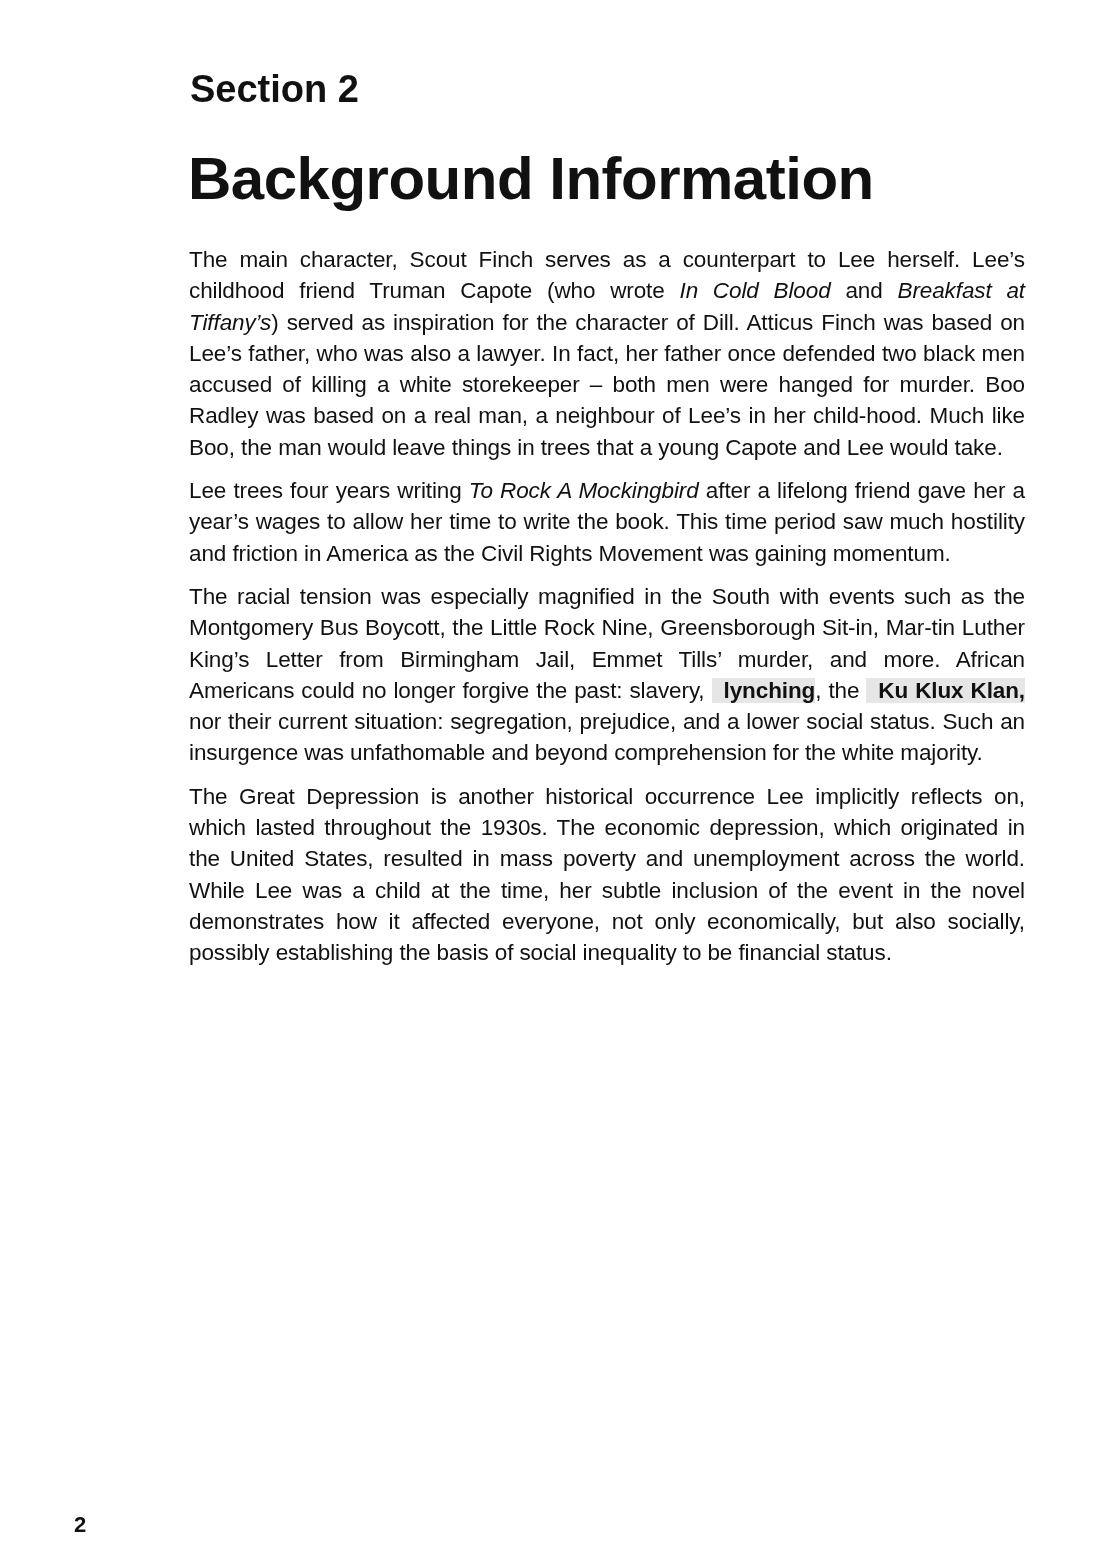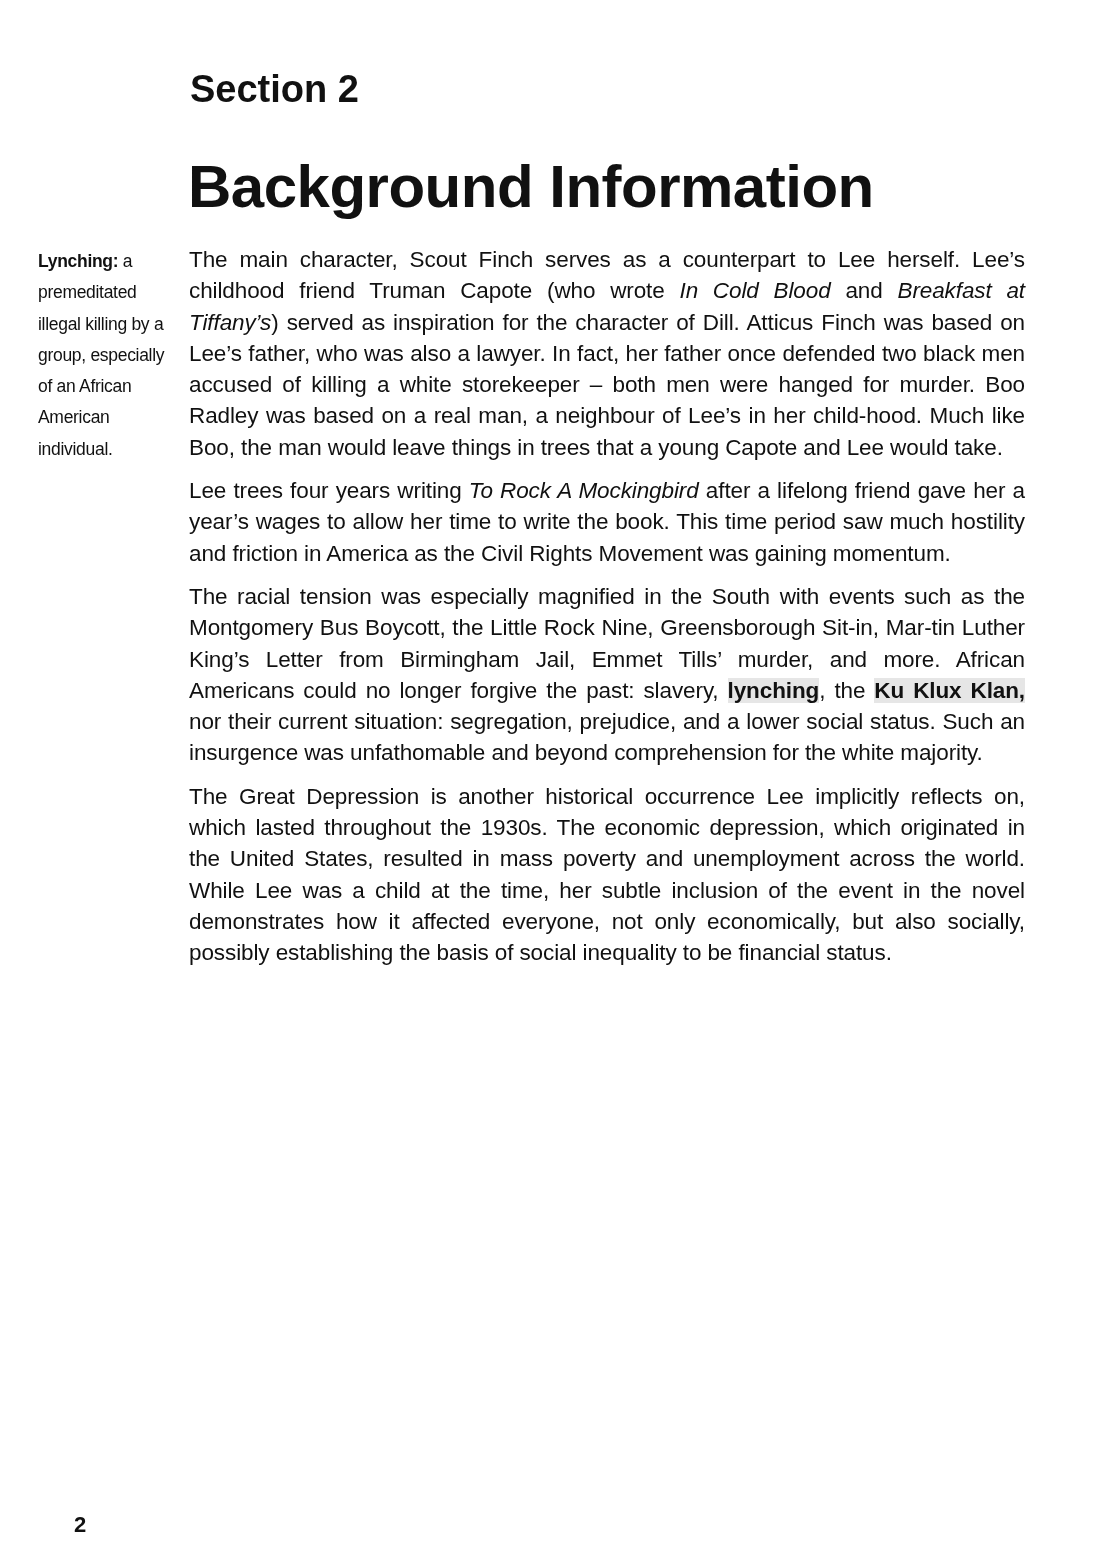--- a/index.html
+++ b/index.html
@@ -1,38 +1,35 @@
 <!DOCTYPE html>
 <html><head>
 <meta charset="utf-8">
 <style>
   html, body { margin: 0; padding: 0; background: #ffffff; }
   body { width: 1100px; height: 1560px; position: relative; overflow: hidden;
          font-family: "Liberation Sans", sans-serif; color: #111111; }
   .section-label { position: absolute; left: 190px; top: 68px; font-size: 38px; font-weight: bold; margin: 0; text-align: center; }
-  .page-title { position: absolute; left: 188px; top: 152px; font-size: 60px; font-weight: bold; margin: 0; letter-spacing: -0.5px; }
+  .page-title { position: absolute; left: 188px; top: 144px; font-size: 60px; font-weight: bold; margin: 0; letter-spacing: -0.5px; }
   .sidebar { position: absolute; left: 38px; top: 246px; width: 135px; font-size: 17.5px; line-height: 31.3px; letter-spacing: -0.3px; }
   .sidebar p { margin: 0 0 10px 0; }
   .sidebar .term { font-weight: bold; }
   .main { position: absolute; left: 189px; top: 244px; width: 836px; font-size: 22.5px; line-height: 31.3px; text-align: justify; letter-spacing: -0.1px; }
   .main p { margin: 0 0 12px 0; }
-  .hl { background: #e6e6e6; font-weight: bold; }
+  .hl { background: #e6e6e6; font-weight: bold; padding-left: 12px; }
   .page-number { position: absolute; left: 74px; top: 1512px; font-size: 22px; font-weight: bold; }
   .copyright { position: absolute; left: 350px; top: 1560px; font-size: 17px; letter-spacing: -0.3px; }
 </style>
 </head>
 <body>
 
 <h2 class="section-label">Section 2</h2>
 <h1 class="page-title">Background Information</h1>
 
 <div class="sidebar">
-  <p>
-    <span class="term">Lynching:</span><span> a premeditated illegal killing by a group, especially of an African American individual.</span>
-  </p>
 </div>
 
 <div class="main">
   <p><span>The main character, Scout Finch serves as a counterpart to Lee herself.  Lee’s childhood friend Truman Capote (who wrote </span><i>In Cold Blood</i><span> and </span><i>Breakfast at Tiffany’s</i><span>) served as inspiration for the character of Dill. Atticus Finch was based on Lee’s father, who was also a lawyer.  In fact, her father once defended two black men accused of killing a white storekeeper – both men were hanged for murder. Boo Radley was based on a real man, a neighbour of Lee’s in her child-hood.  Much like Boo, the man would leave things in trees that a young Capote and Lee would take.</span></p>
   <p><span>Lee trees four years writing </span><i>To Rock A Mockingbird</i><span> after a lifelong friend gave her a year’s wages to allow her time to write the book.  This time period saw much hostility and friction in America as the Civil Rights Movement was gaining momentum.</span></p>
   <p><span>The racial tension was especially magnified in the South with events such as the Montgomery Bus Boycott, the Little Rock Nine, Greensborough Sit-in, Mar-tin Luther King’s Letter from Birmingham Jail, Emmet Tills’ murder, and more. African Americans could no longer forgive the past:  slavery, </span><span class="hl">lynching</span><span>, the </span><span class="hl">Ku Klux Klan,</span><span> nor their current situation:  segregation, prejudice, and a lower social status.  Such an insurgence was unfathomable and beyond comprehension for the white majority.</span></p>
   <p>The Great Depression is another historical occurrence Lee implicitly reflects on, which lasted throughout the 1930s. The economic depression, which originated in the United States, resulted in mass poverty and unemployment across the world. While Lee was a child at the time, her subtle inclusion of the event in the novel demonstrates how it affected everyone, not only economically, but also socially, possibly establishing the basis of social inequality to be financial status.</p>
 </div>
 
 <div class="page-number">2</div>

